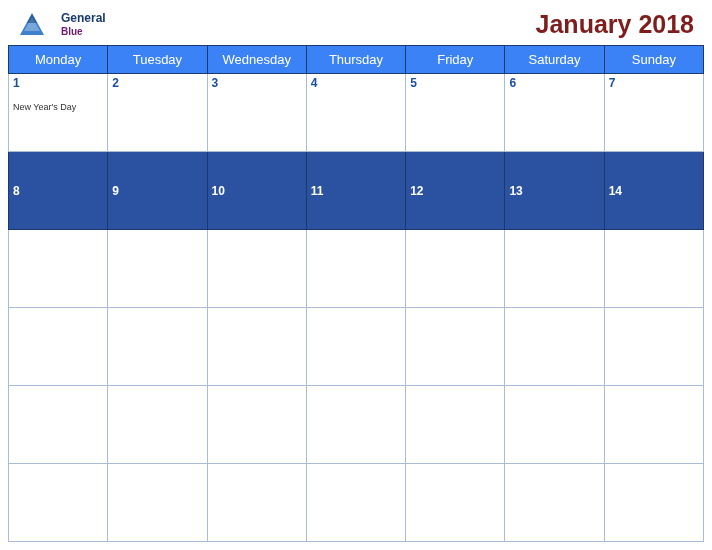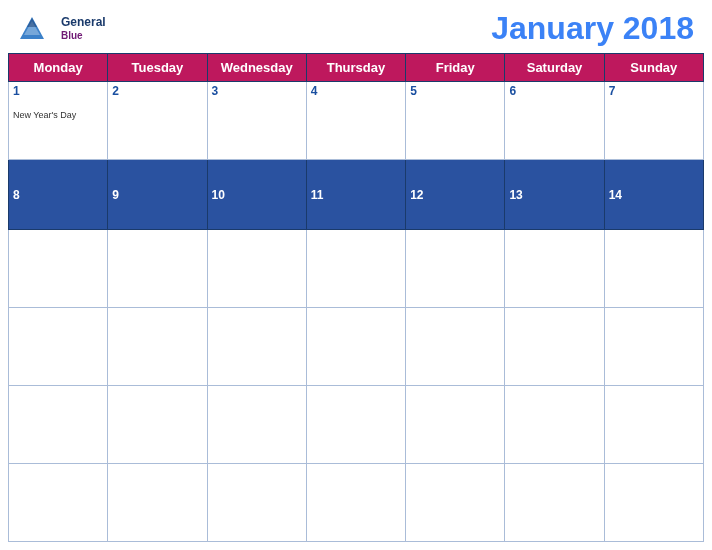--- a/index.html
+++ b/index.html
@@ -44,23 +44,23 @@
       font-weight: bold;
       color: #701a75;
     }
 
     .logo-icon {
       width: 28px;
       height: 28px;
     }
 
     .calendar-title {
-      font-size: 32px;
-      font-weight: bold;
-      color: #3b82f6;
+      font-size: 25px;
+      font-weight: bold;
+      color: #7f1d1d;
       text-align: center;
     }
 
     .country-name {
       font-size: 14px;
       color: #1a3a6b;
       font-style: italic;
       text-align: right;
       min-width: 120px;
     }
@@ -73,24 +73,24 @@
     }
 
     table {
       width: 100%;
       flex: 1;
       border-collapse: collapse;
       table-layout: fixed;
     }
 
     .day-header {
-      background-color: #be185d;
+      background-color: #3b82f6;
       color: #fff;
       font-size: 13px;
-      font-weight: bold;
+      font-weight: normal;
       text-align: center;
       padding: 6px 0;
       border: 1px solid #1a3a6b;
     }
 
     .date-cell {
       border: 1px solid #aabcd8;
       vertical-align: top;
       padding: 2px 4px;
       background: #fff;

